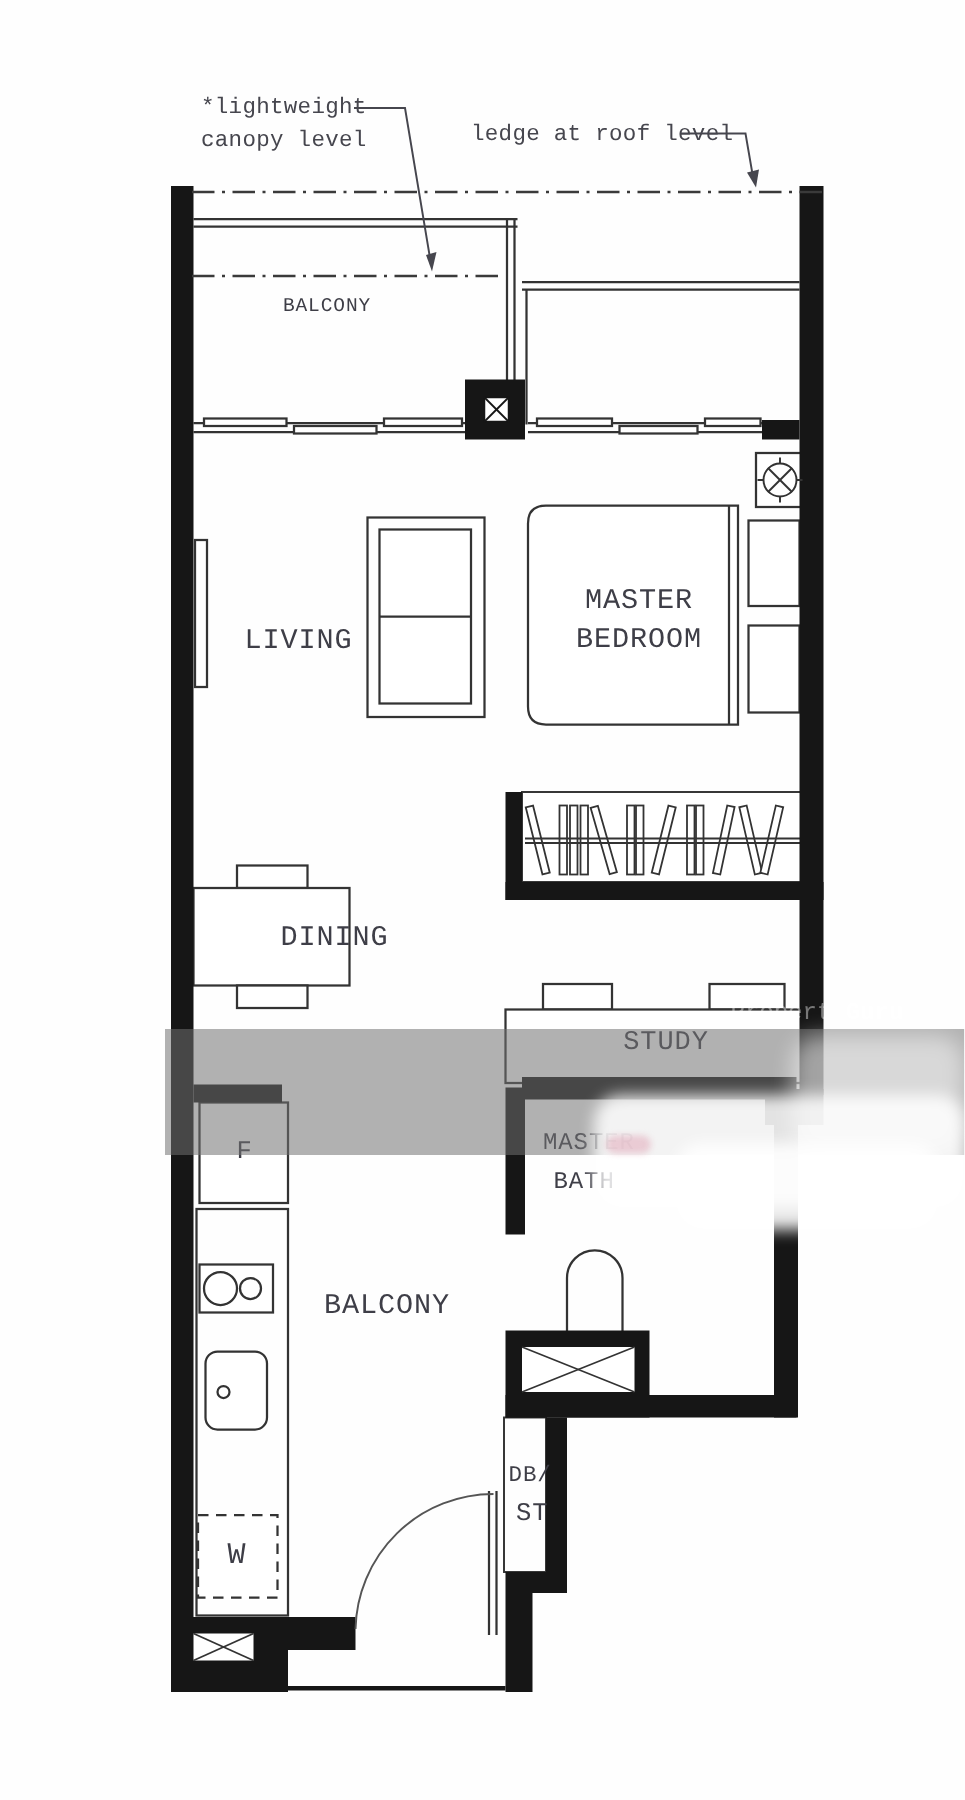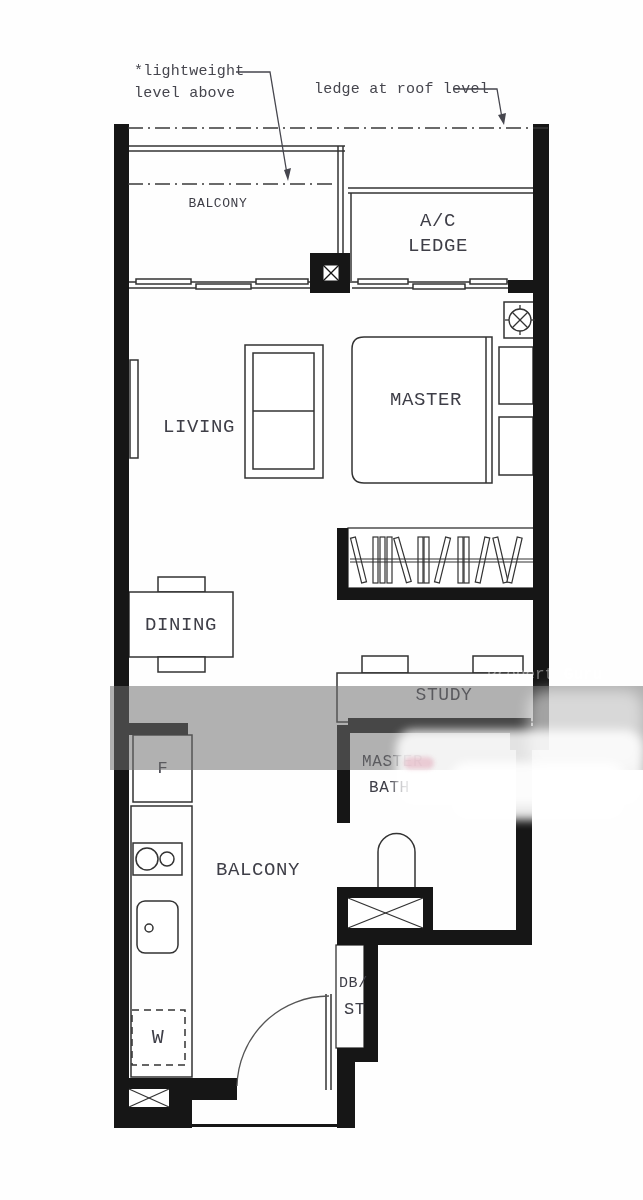--- a/index.html
+++ b/index.html
@@ -175,34 +175,31 @@
       <polyline points="454,89 497,89 502,118"></polyline>
     </g>
     <g fill="#46464e" stroke="none">
       <polygon points="284,170 291,168 288,181"></polygon>
       <polygon points="498,115 506,113 504,125"></polygon>
     </g>
   </svg>
 
   <div class="ann" style="left:134px;top:61px;line-height:22px;">
     <div>*lightweight</div>
-    <div>level above</div>
+    <div>canopy level</div>
   </div>
   <div class="ann" style="left:314px;top:81px;">ledge at roof level</div>
 
   <div class="lbl c" style="left:148px;top:196px;width:140px;font-size:13px;">BALCONY</div>
-  <div class="lbl c" style="left:392px;top:209px;width:92px;font-size:19px;line-height:25px;">
-    <div>A/C</div>
-    <div>LEDGE</div>
-  </div>
   <div class="lbl c" style="left:148px;top:416px;width:102px;font-size:19px;">LIVING</div>
   <div class="lbl c" style="left:366px;top:387px;width:120px;font-size:19px;line-height:26px;">
     <div>MASTER</div>
+    <div>BEDROOM</div>
   </div>
-  <div class="lbl c" style="left:130px;top:614px;width:102px;font-size:19px;">DINING</div>
+  <div class="lbl c" style="left:130px;top:614px;width:102px;font-size:19px;padding-left:42px;">DINING</div>
   <div class="lbl c" style="left:402px;top:685px;width:84px;font-size:18px;">STUDY</div>
   <div class="lbl c" style="left:212px;top:859px;width:92px;font-size:19px;">BALCONY</div>
   <div class="lbl" style="left:362px;top:753px;font-size:16px;">MASTER</div>
   <div class="lbl" style="left:369px;top:779px;font-size:16px;">BATH</div>
   <div class="lbl" style="left:339px;top:975px;font-size:15px;">DB/</div>
   <div class="lbl" style="left:344px;top:1000px;font-size:17px;">ST</div>
   <div class="lbl c" style="left:149px;top:759px;width:28px;font-size:17px;">F</div>
   <div class="lbl c" style="left:142px;top:1026px;width:32px;font-size:20px;">W</div>
 
   <div id="wm-band"></div>

